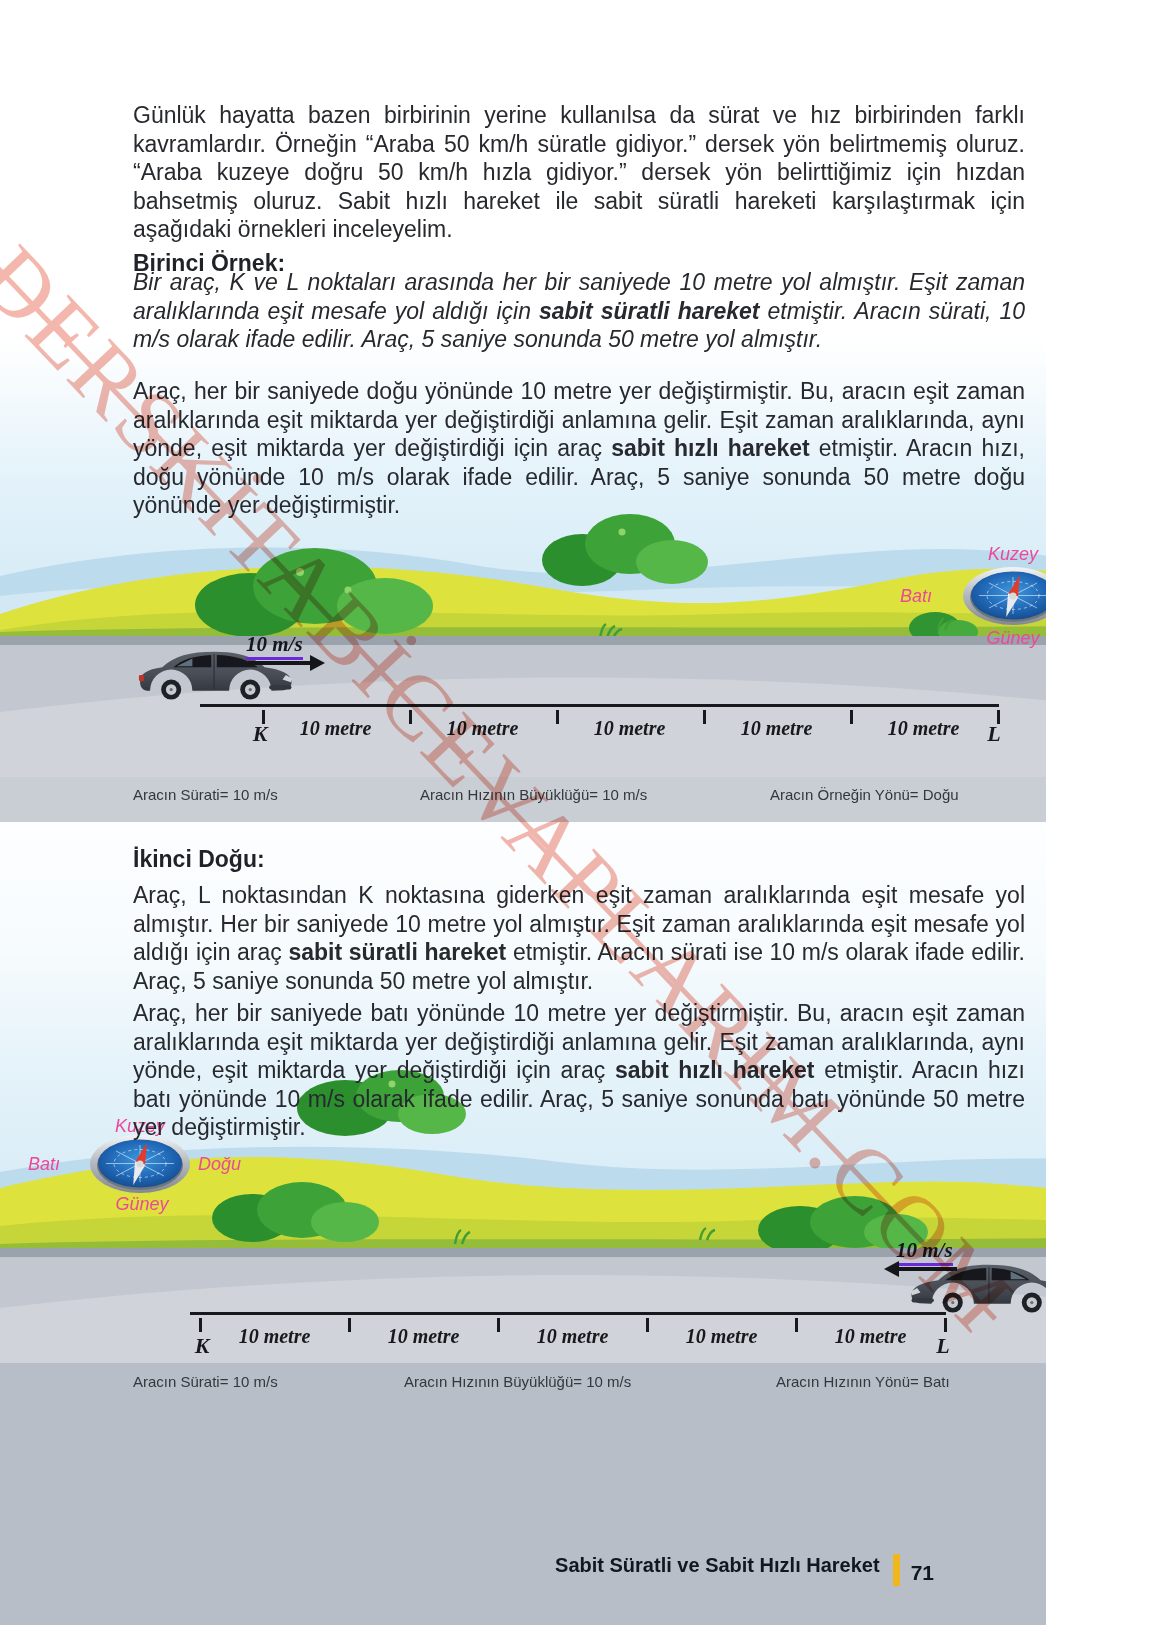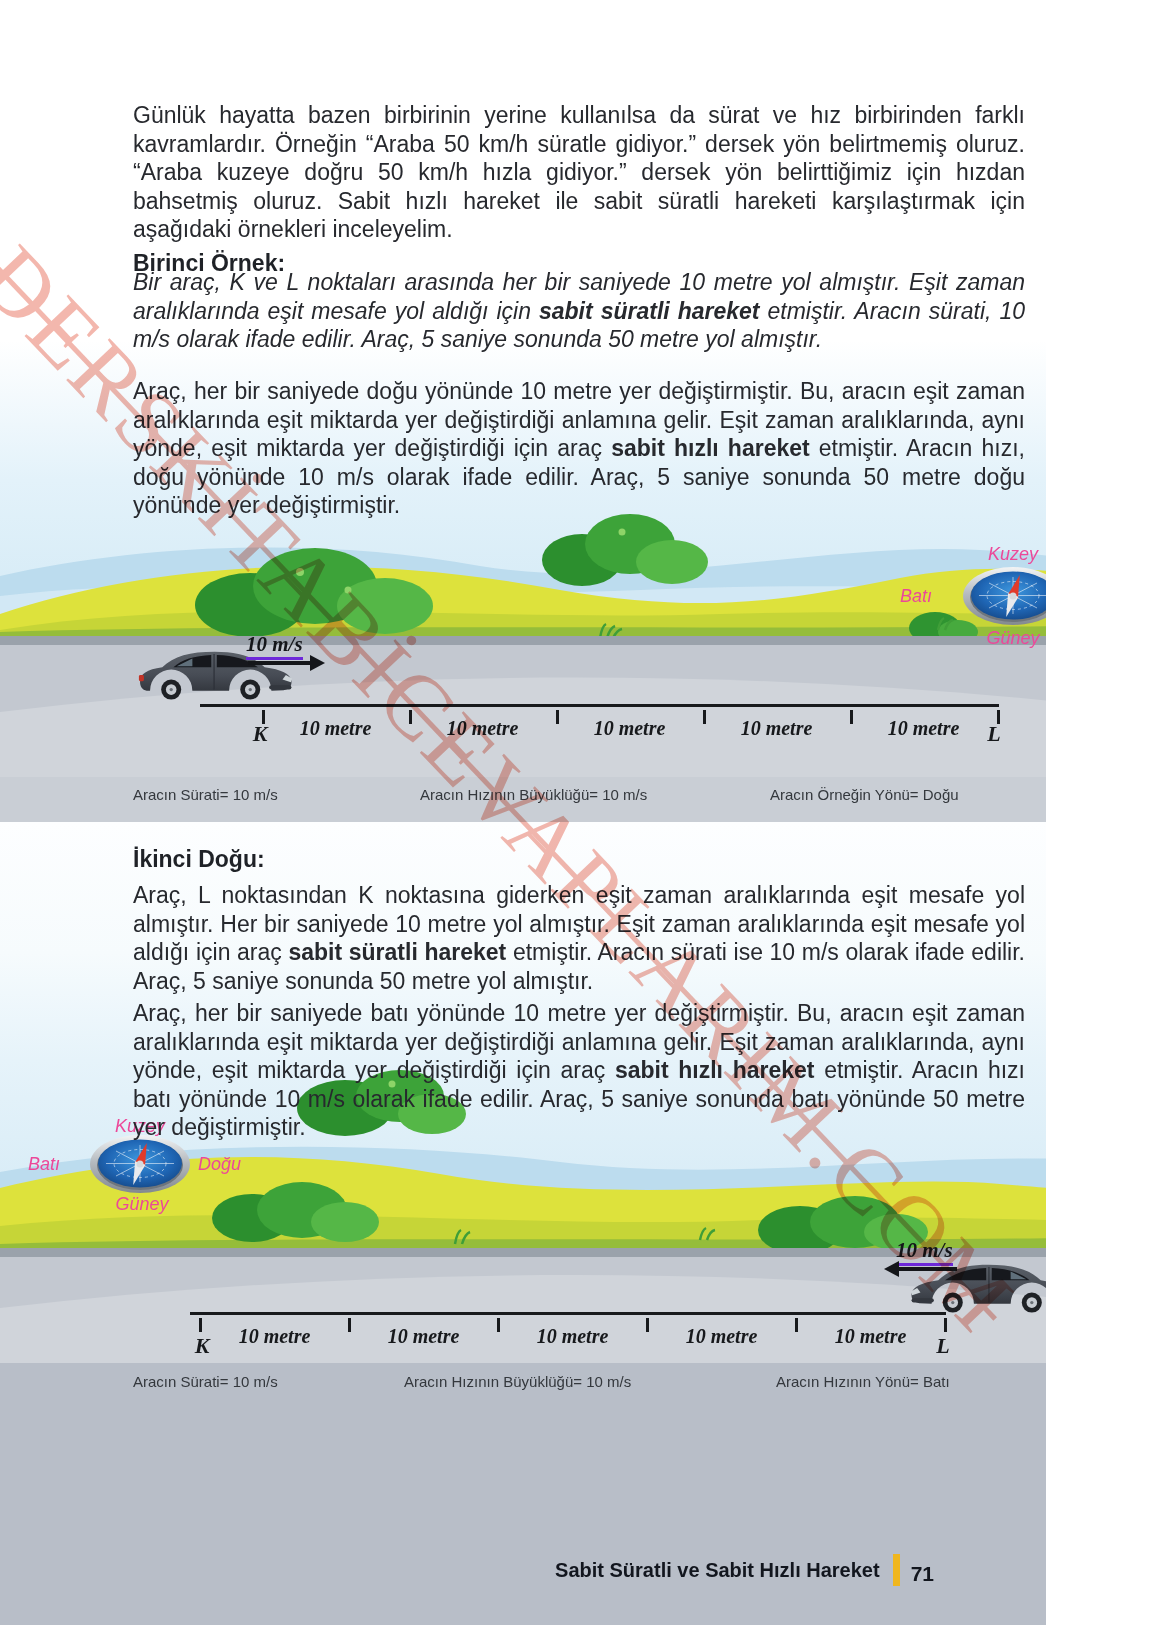--- a/index.html
+++ b/index.html
@@ -39,21 +39,21 @@
   .scale .tick{position:absolute;top:3px;width:3px;height:14px;background:#17191c;}
   .scale .seg{position:absolute;top:10px;width:147px;text-align:center;
               font-family:"Liberation Serif","DejaVu Serif",serif;font-style:italic;font-weight:700;
               font-size:20px;color:#17191c;}
   .scale .pt{position:absolute;width:30px;text-align:center;
              font-family:"Liberation Serif","DejaVu Serif",serif;font-style:italic;font-weight:700;
              font-size:22px;color:#17191c;}
   
   .cap{position:absolute;font-size:15px;color:#34383d;z-index:8;white-space:nowrap;}
   
-  .footer{position:absolute;top:1554px;right:112px;display:flex;align-items:center;z-index:10;}
+  .footer{position:absolute;top:1554px;right:112px;display:flex;align-items:flex-start;z-index:10;}
   .footer .title{font-size:20px;font-weight:700;color:#12161e;}
   .footer .bar{width:7px;height:32px;margin:0 11px 0 13px;}
   .footer .num{font-size:21px;font-weight:700;color:#12161e;margin-top:7px;}
   
   .watermark{position:absolute;left:30px;top:230px;z-index:40;pointer-events:none;
              font-family:"Liberation Serif","DejaVu Serif",serif;font-size:92px;letter-spacing:4px;
              white-space:nowrap;color:#e8705c;opacity:.5;mix-blend-mode:multiply;
              transform:rotate(46.5deg);transform-origin:0 0;line-height:1;
              text-decoration:line-through;text-decoration-thickness:5px;}
 </style>

